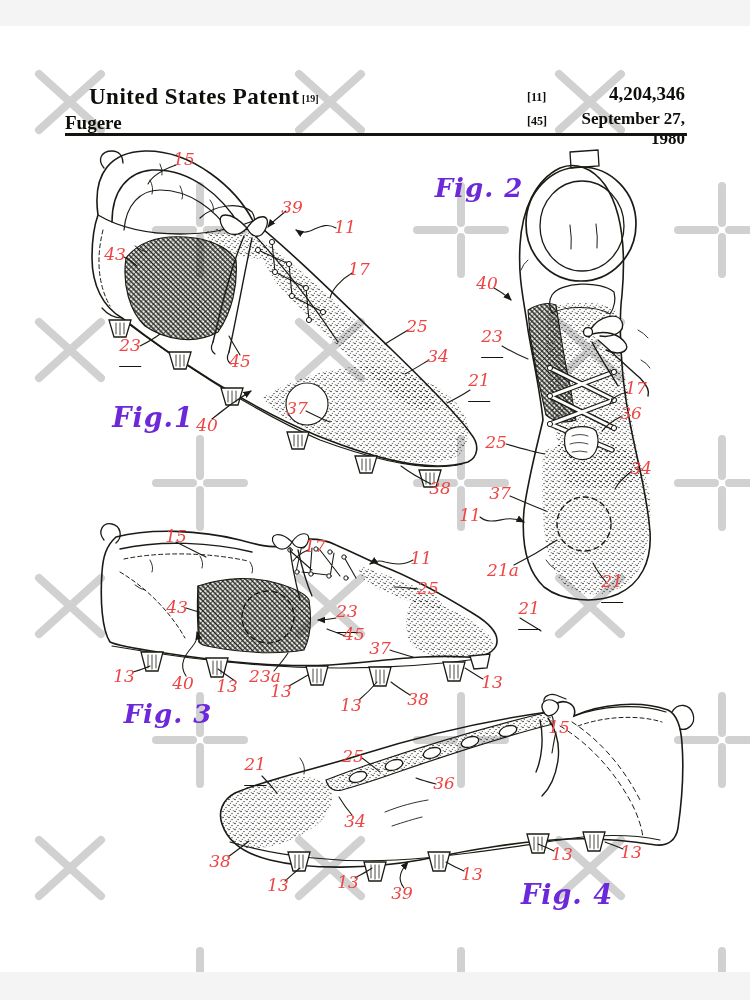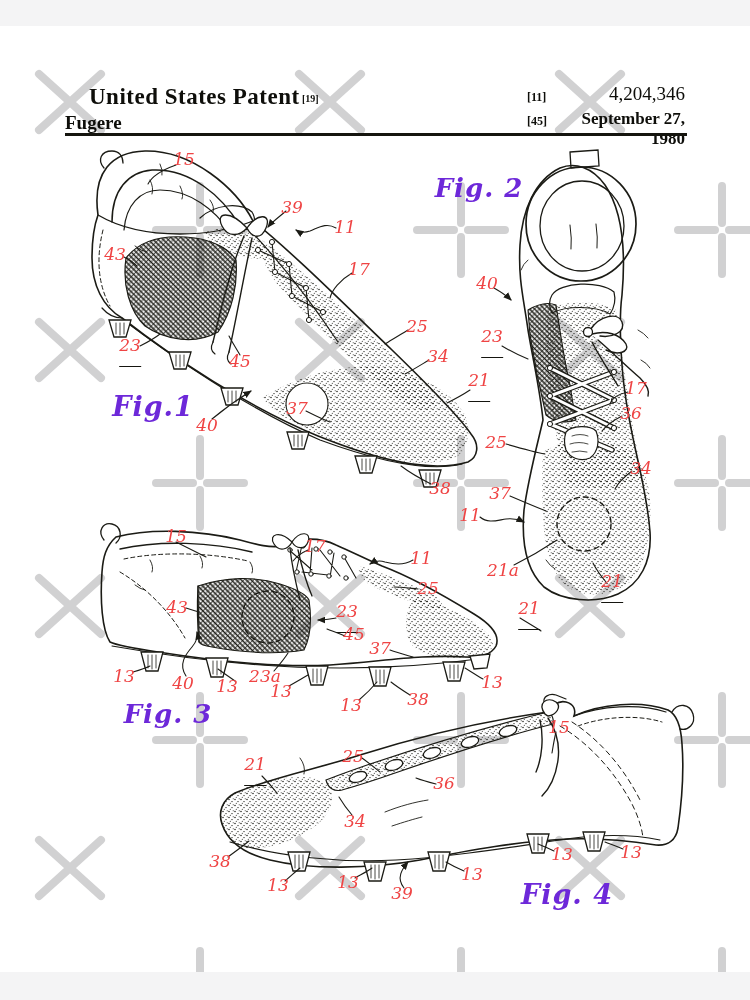--- a/index.html
+++ b/index.html
@@ -8,31 +8,31 @@
   .band{position:absolute;left:0;width:750px;background:#f4f4f5;z-index:6;}
   #band-top{top:0;height:26px;}
   #band-bottom{top:972px;height:28px;}
   #art{position:absolute;left:0;top:0;z-index:2;}
   #labels{position:absolute;left:0;top:0;width:750px;height:1000px;z-index:4;pointer-events:none;}
   .ref{position:absolute;transform:translate(-50%,-50%);font-family:"DejaVu Serif",serif;
        font-style:italic;font-size:17px;font-weight:500;color:#ef4444;white-space:nowrap;line-height:1;}
   .ref.u{border-bottom:1.6px solid #15150f;padding-bottom:12px;}
   .figcap{position:absolute;transform:translate(-50%,-50%);font-family:"DejaVu Serif",serif;
        font-style:italic;font-weight:bold;color:#6d28d9;white-space:nowrap;letter-spacing:1px;}
-  #cap1{left:153px;top:406px;font-size:27px;}
+  #cap1{left:153px;top:417px;font-size:27px;}
   #cap2{left:479px;top:188px;font-size:26px;}
   #cap3{left:168px;top:714px;font-size:26px;}
   #cap4{left:567px;top:894px;font-size:27px;}
   
   #header{position:absolute;left:0;top:0;width:750px;z-index:4;color:#0e0e0a;}
   #title{position:absolute;left:65px;top:84px;font-size:23px;font-weight:bold;letter-spacing:.5px;margin-left:24px;}
   #title-suffix{position:absolute;left:302px;top:93px;font-size:10px;font-weight:bold;}
   #inventor{position:absolute;left:65px;top:112px;font-size:19px;font-weight:bold;}
   #num-label{position:absolute;left:527px;top:90px;font-size:12px;font-weight:bold;}
-  #pat-number{position:absolute;left:545px;top:83px;width:140px;text-align:right;font-size:19px;font-weight:normal;}
+  #pat-number{position:absolute;left:545px;top:83px;width:140px;text-align:right;font-size:19px;font-weight:bold;}
   #date-label{position:absolute;left:527px;top:114px;font-size:12px;font-weight:bold;}
   #pat-date{position:absolute;left:545px;top:109px;width:140px;text-align:right;font-size:17px;font-weight:bold;}
   #hrule{position:absolute;left:65px;top:133px;width:622px;height:2.5px;background:#15150f;}
 </style>
 </head>
 <body>
 
 <div id="page">
   <div id="band-top" class="band"></div>
   <div id="band-bottom" class="band"></div>

